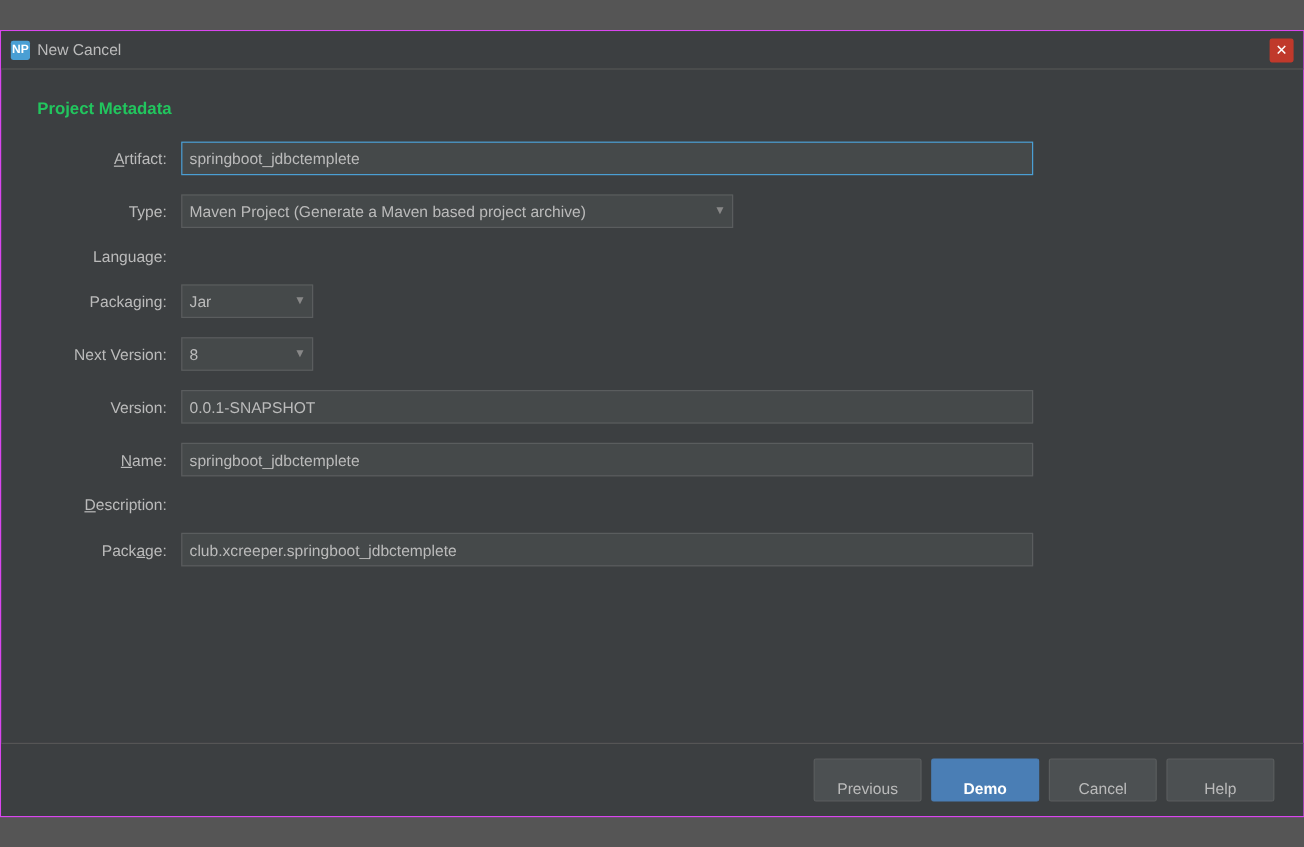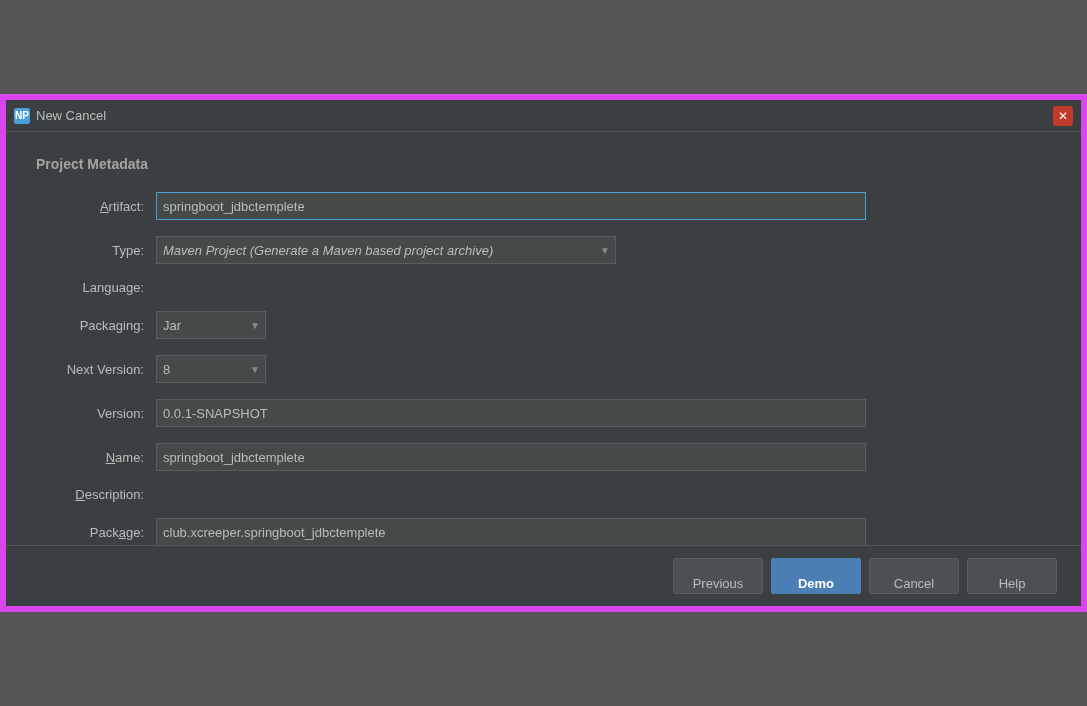--- a/index.html
+++ b/index.html
@@ -14,23 +14,23 @@
       display: flex;
       align-items: center;
       justify-content: center;
       width: 1087px;
       height: 706px;
       overflow: hidden;
     }
 
     .dialog-window {
       width: 1087px;
-      height: 518px;
+      height: 656px;
       background: #3c3f41;
-      border: 6px solid #d946ef;
+      border: 1px solid #d946ef;
       display: flex;
       flex-direction: column;
       position: relative;
     }
 
     .title-bar {
       background: #3c3f41;
       border-bottom: 1px solid #555;
       display: flex;
       align-items: center;
@@ -79,21 +79,21 @@
       line-height: 1;
     }
 
     .dialog-content {
       flex: 1;
       padding: 24px 30px 16px 30px;
       overflow-y: auto;
     }
 
     .section-title {
-      color: #a3a3a3;
+      color: #22c55e;
       font-size: 14px;
       font-weight: bold;
       margin-bottom: 20px;
     }
 
     .form-row {
       display: flex;
       align-items: center;
       margin-bottom: 16px;
     }
@@ -149,21 +149,20 @@
       right: 6px;
       top: 50%;
       transform: translateY(-50%);
       color: #888;
       font-size: 10px;
       pointer-events: none;
     }
 
     .select-type {
       width: 460px;
-      font-style: italic;
     }
 
     .select-small {
       width: 110px;
     }
 
     .dialog-footer {
       display: flex;
       align-items: center;
       justify-content: flex-end;

